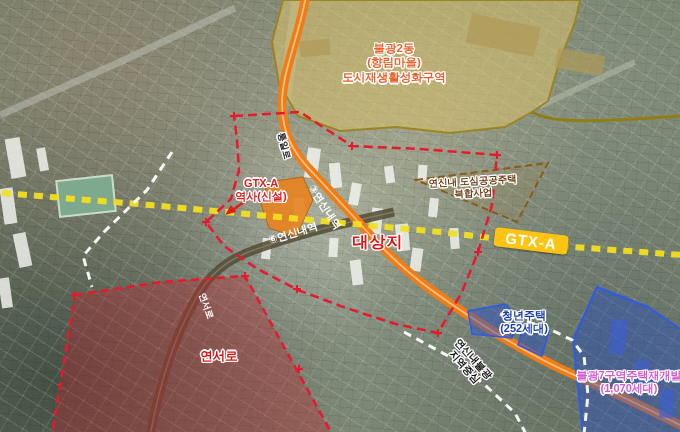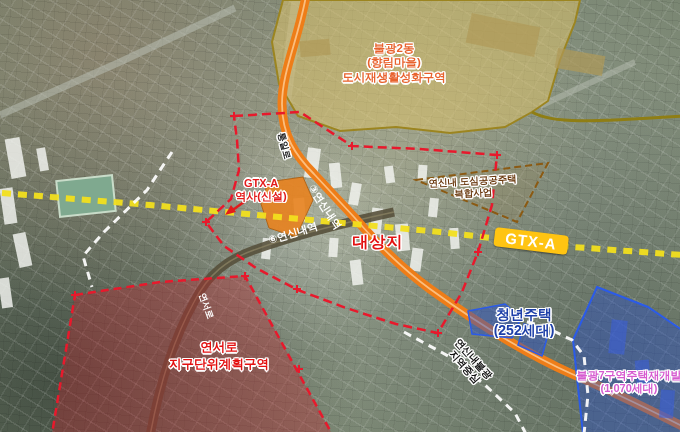--- a/index.html
+++ b/index.html
@@ -33,21 +33,21 @@
     white-space:nowrap;text-align:center;font-weight:bold;line-height:1.25;
   }
   .outline-w{text-shadow:-1px -1px 0 #fff,1px -1px 0 #fff,-1px 1px 0 #fff,1px 1px 0 #fff,
     -1.4px 0 0 #fff,1.4px 0 0 #fff,0 -1.4px 0 #fff,0 1.4px 0 #fff;}
   .regen   {left:394px;top:63px;font-size:11.5px;color:#e8622d;}
   .gtxsta  {left:261px;top:190px;font-size:11px;color:#e31b1b;line-height:1.2;}
   .line3   {left:325px;top:207px;font-size:10.5px;color:#fff;transform:translate(-50%,-50%) rotate(57deg);}
   .line6   {left:293px;top:233px;font-size:10.5px;color:#fff;transform:translate(-50%,-50%) rotate(-17deg);}
   .site    {left:378px;top:242px;font-size:16px;color:#e31010;letter-spacing:1px;}
   .pubhous {left:473px;top:187px;font-size:9.5px;color:#6b3a10;transform:translate(-50%,-50%) rotate(-3deg);}
-  .youth   {left:524px;top:322px;font-size:14px;color:#1d3fa8;line-height:1.15;}
+  .youth   {left:524px;top:322px;font-size:11px;color:#1d3fa8;line-height:1.15;}
   .redev   {left:629px;top:348px;font-size:11px;color:#d65bd0;line-height:1.15;margin-top:34px;}
   .distplan{left:219px;top:356px;font-size:12.5px;color:#e31010;line-height:1.35;}
   .yeonseo {left:206px;top:306px;font-size:9px;color:#fff;transform:translate(-50%,-50%) rotate(70deg);}
   .tongil  {left:284px;top:146px;font-size:9px;color:#222;transform:translate(-50%,-50%) rotate(75deg);}
   .distctr {left:469px;top:363px;font-size:10px;color:#111;line-height:1.2;transform:translate(-50%,-50%) rotate(48deg);}
   .gtx-badge{
     position:absolute;left:531px;top:241px;transform:translate(-50%,-50%) rotate(7deg);
     background:#ffc412;color:#fff;font-weight:bold;font-size:15px;
     padding:1px 11px;border-radius:4px;box-shadow:0 1px 2px rgba(0,0,0,.45);
     letter-spacing:1px;
@@ -163,21 +163,20 @@
     <div>(252세대)</div>
   </div>
 
   <div class="lbl redev outline-w">
     <div>불광7구역주택재개발</div>
     <div>(1,070세대)</div>
   </div>
 
   <div class="lbl distplan outline-w">
     <div>연서로</div>
-    <div>지구단위계획구역</div>
   </div>
 
   <div class="lbl yeonseo">연서로</div>
 
   <div class="lbl tongil outline-w">통일로</div>
 
   <div class="lbl distctr outline-w">
     <div>연신내불광</div>
     <div>지역중심</div>
   </div>

